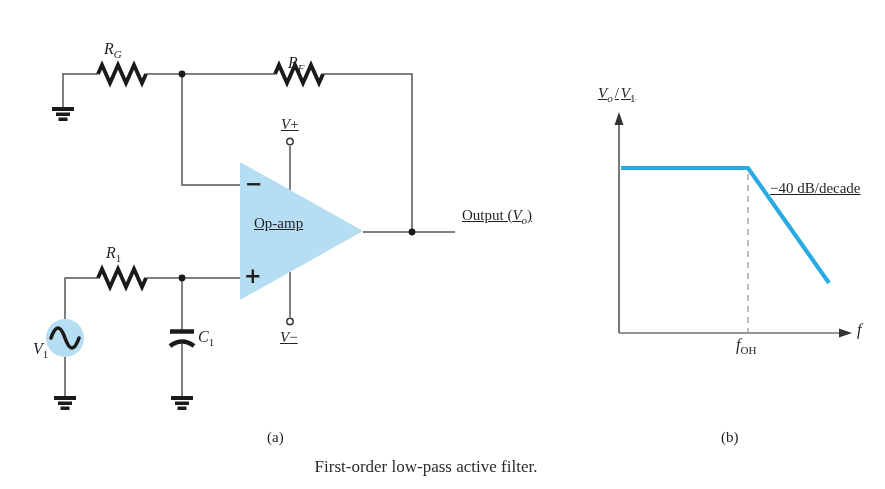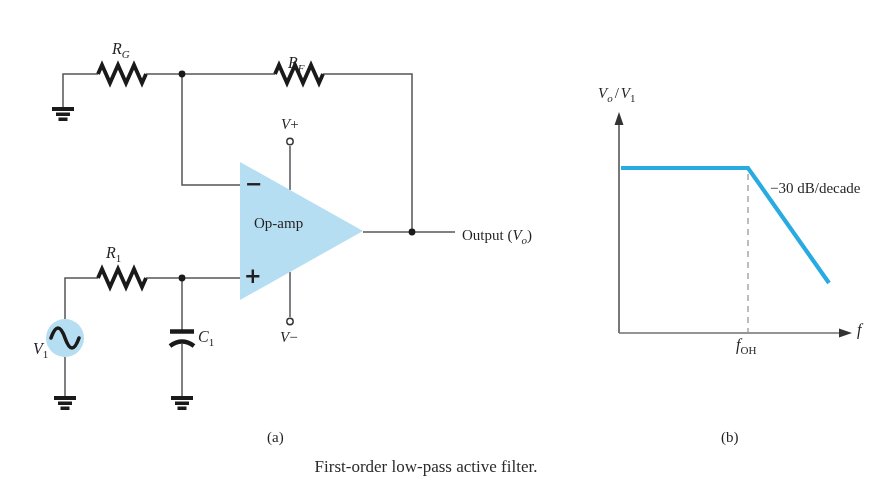--- a/index.html
+++ b/index.html
@@ -6,21 +6,21 @@
   #figure{
     position:relative;width:885px;height:489px;background:#ffffff;
     font-family:"Liberation Serif","DejaVu Serif",serif;color:#231f20;overflow:hidden;
   }
   #figure svg{position:absolute;left:0;top:0;}
   .lbl{position:absolute;white-space:nowrap;font-size:16px;line-height:1;}
   .lbl .it, .it{font-style:italic;}
   .lbl sub{font-size:11px;line-height:1;}
   .lbl sub.it{font-style:italic;}
   .sign{position:absolute;font-weight:700;font-size:21px;line-height:1;font-family:"DejaVu Sans",sans-serif;}
-  .txt15{font-size:15px;}
+  .txt15{font-size:15px;text-decoration:underline;}
   .sep{margin:0 2px;}
   #caption{position:absolute;left:0;top:457px;width:852px;text-align:center;
            font-size:17px;color:#2b2b2b;}
   .panel-label{position:absolute;font-size:15px;}
 </style>
 </head>
 <body>
 
 <div id="figure">
 
@@ -81,44 +81,44 @@
     <g>
       <line x1="619" y1="333" x2="619" y2="122" stroke="#4a4b4e" stroke-width="1.5"></line>
       <polygon points="619,112 614.5,125 623.5,125" fill="#333"></polygon>
       <line x1="619" y1="333" x2="841" y2="333" stroke="#6f7072" stroke-width="1.5"></line>
       <polygon points="852,333 839,328.5 839,337.5" fill="#333"></polygon>
       <line x1="748" y1="174" x2="748" y2="332" stroke="#9a9a9a" stroke-width="1.3" stroke-dasharray="6 5"></line>
       <polyline points="621,168 748,168 829,283" fill="none" stroke="#29abe2" stroke-width="4.2"></polyline>
     </g>
   </svg>
 
-  <div class="lbl" style="left:112px;top:41px"><span class="it">R</span><sub class="it">G</sub></div>
+  <div class="lbl" style="left:104px;top:41px"><span class="it">R</span><sub class="it">G</sub></div>
 
   <div class="lbl" style="left:288px;top:55px"><span class="it">R</span><sub class="it">F</sub></div>
 
   <div class="lbl" style="left:106px;top:245px"><span class="it">R</span><sub>1</sub></div>
 
   <div class="lbl" style="left:33px;top:341px"><span class="it">V</span><sub>1</sub></div>
 
   <div class="lbl" style="left:198px;top:329px"><span class="it">C</span><sub>1</sub></div>
 
   <div class="lbl txt15" style="left:281px;top:117px"><span class="it">V</span><span>+</span></div>
 
   <div class="lbl txt15" style="left:280px;top:330px"><span class="it">V</span><span>−</span></div>
 
   <div class="lbl txt15" style="left:254px;top:216px">Op-amp</div>
 
   <div class="sign" style="left:245px;top:174px">−</div>
   <div class="sign" style="left:244px;top:266px">+</div>
 
-  <div class="lbl txt15" style="left:462px;top:228px"><span>Output (</span><span class="it">V</span><sub class="it">o</sub><span>)</span></div>
+  <div class="lbl txt15" style="left:462px;top:208px"><span>Output (</span><span class="it">V</span><sub class="it">o</sub><span>)</span></div>
 
   <div class="lbl txt15" style="left:598px;top:86px"><span class="it">V</span><sub class="it">o</sub><span class="sep">/</span><span class="it">V</span><sub>1</sub></div>
 
-  <div class="lbl txt15" style="left:770px;top:181px">−30 dB/decade</div>
+  <div class="lbl txt15" style="left:770px;top:181px">−40 dB/decade</div>
 
   <div class="lbl" style="left:736px;top:337px"><span class="it">f</span><sub>OH</sub></div>
 
   <div class="lbl it" style="left:857px;top:322px">f</div>
 
   <div class="panel-label" style="left:267px;top:429px">(a)</div>
   <div class="panel-label" style="left:721px;top:429px">(b)</div>
 
   <div id="caption">First-order low-pass active filter.</div>
 

